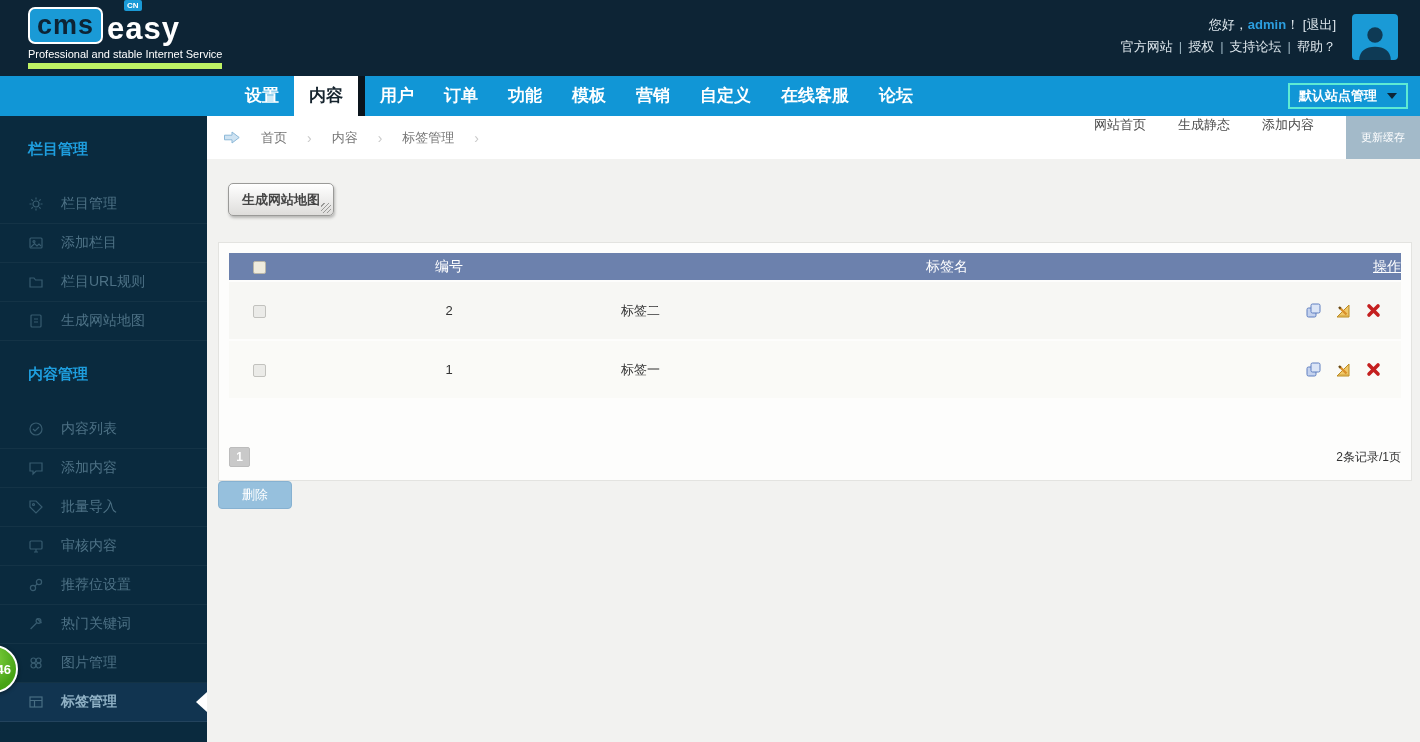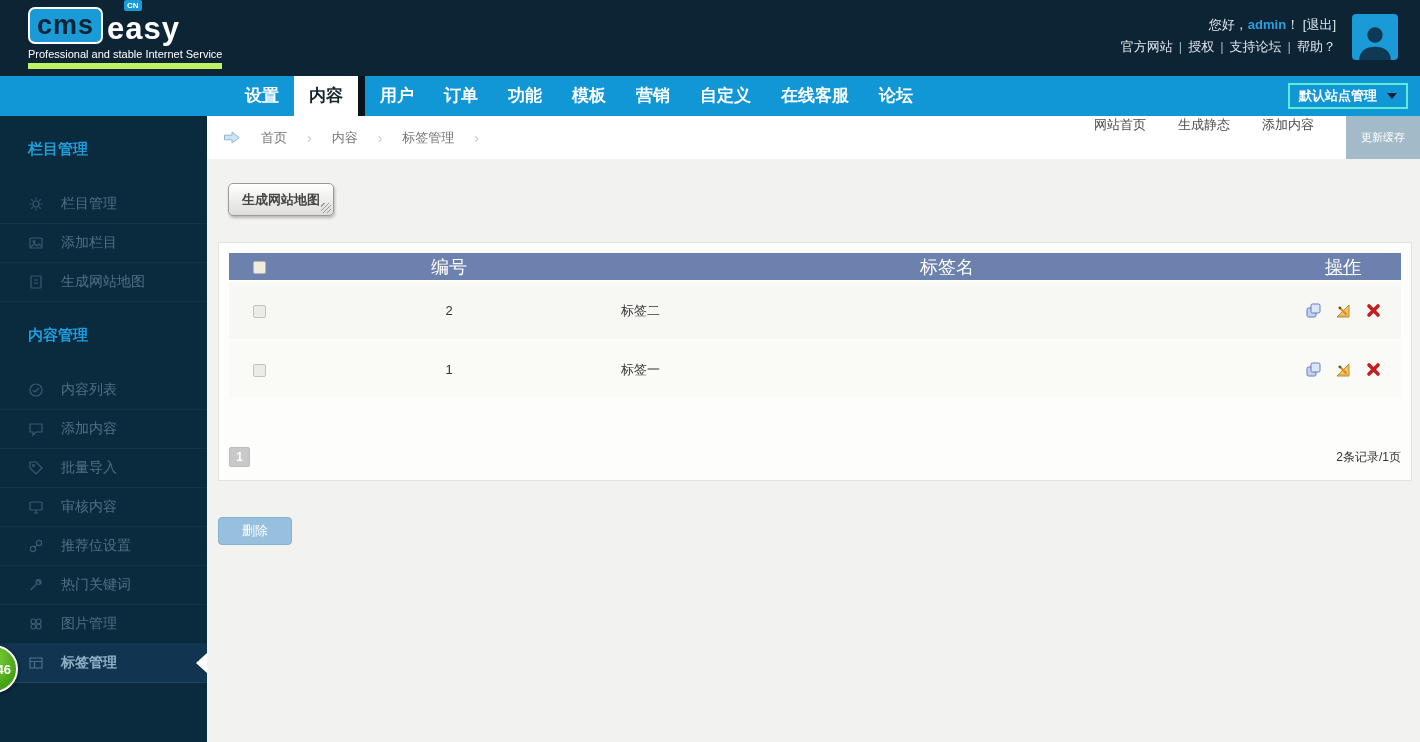--- a/index.html
+++ b/index.html
@@ -68,42 +68,42 @@
   .content { padding:24px 8px 0 11px; }
   .hot-tags-btn { margin-left:10px; height:33px; padding:0 13px; font-size:13px; font-weight:bold; color:#444;
     background:linear-gradient(#ffffff, #dedddb); border:1px solid #9a9a98; border-radius:5px;
     box-shadow:1px 2px 3px rgba(0,0,0,0.25); cursor:pointer; position:relative;
     font-family:"Liberation Sans", sans-serif; }
   .hot-tags-btn::after { content:""; position:absolute; right:2px; bottom:2px; width:10px; height:10px;
     background:repeating-linear-gradient(135deg, transparent 0 2px, #9a9a98 2px 3px); }
 
   .table-box { margin-top:26px; width:1194px; background:#fdfdfc; border:1px solid #e3e3e0; padding:10px 10px 12px 10px; }
   .trow { display:flex; align-items:center; }
-  .thead { background:#6c81ad; height:27px; color:#fff; font-size:18px; }
+  .thead { background:#6c81ad; height:27px; color:#fff; font-size:14px; }
   .col-check { width:60px; text-align:center; }
   .col-id { width:320px; text-align:center; }
   .col-name { flex:1; text-align:center; }
-  .col-actions { width:116px; text-align:center;text-decoration:underline; }
+  .col-actions { width:116px; text-align:right;text-decoration:underline; }
   .data-row { height:57px; margin-top:2px; font-size:13px; color:#333; }
   .data-row.odd { background:#f7f7f4; }
   .data-row.even { background:#fafaf7; }
   .data-row .col-name { text-align:left; padding-left:12px; }
   .col-actions.cell { display:flex; align-items:center; justify-content:center; gap:13px; }
   .col-actions.cell .act { cursor:pointer; display:inline-flex; }
 
   .checkbox { width:13px; height:13px; display:inline-block; vertical-align:middle; border-radius:2px; cursor:pointer; }
   .checkbox.head { background:#efebdd; border:1px solid #b9b6a9; }
   .checkbox.row { background:#ebebe8; border:1px solid #c2c2bе; border:1px solid #c2c2be; }
 
   .pagination-row { display:flex; justify-content:space-between; align-items:center; margin-top:48px; height:22px; }
   .page-box { width:21px; height:20px; background:#c9c9c9; border:1px solid #bcbcbc; border-radius:2px;
     color:#fff; font-size:12px; font-weight:bold; text-align:center; line-height:19px; cursor:pointer; }
   .record-summary { font-size:12px; color:#333; }
 
-  .delete-btn { margin-top:36px; width:74px; height:28px; background:#96c0dd; border:1px solid #86b1d1;
+  .delete-btn { width:74px; height:28px; background:#96c0dd; border:1px solid #86b1d1;
     border-radius:4px; color:#fff; font-size:13px; cursor:pointer; font-family:"Liberation Sans", sans-serif; }
 </style>
 </head>
 <body>
 
 <header class="topbar">
   <div class="logo">
     <div class="logo-row">
       <span class="logo-cms">cms</span>
       <span class="logo-cn">CN</span>
@@ -163,20 +163,26 @@
       <div class="sb-item">
         <svg width="16" height="16" viewBox="0 0 16 16" fill="none" stroke="#3f6478" stroke-width="1.2">
             <rect x="2" y="3" width="12" height="10" rx="1"></rect>
             <circle cx="6" cy="6.5" r="1"></circle>
             <path d="M3 12l3.5-3.5 2.5 2.5 2-2 2 2"></path>
           </svg>
         <span>添加栏目</span>
       </div>
       <div class="sb-item">
         <svg width="16" height="16" viewBox="0 0 16 16" fill="none" stroke="#3f6478" stroke-width="1.2">
+            <path d="M2 4h4l1.5 2H14v7H2z"></path>
+          </svg>
+        <span>栏目URL规则</span>
+      </div>
+      <div class="sb-item">
+        <svg width="16" height="16" viewBox="0 0 16 16" fill="none" stroke="#3f6478" stroke-width="1.2">
             <rect x="3" y="2" width="10" height="12" rx="1"></rect>
             <path d="M6 6h4M6 9h4"></path>
           </svg>
         <span>生成网站地图</span>
       </div>
     </div>
 
     <div class="sb-section-title">内容管理</div>
     <div class="sb-items">
       <div class="sb-item">

